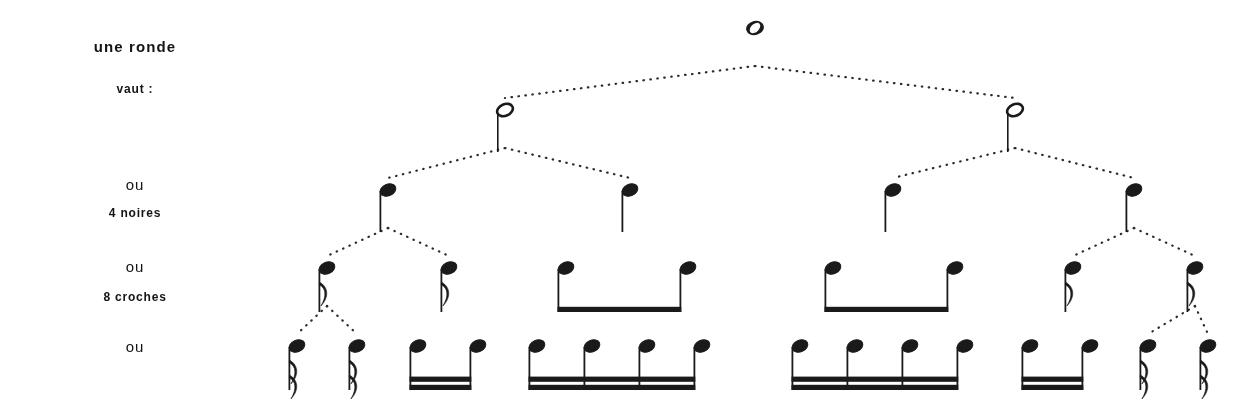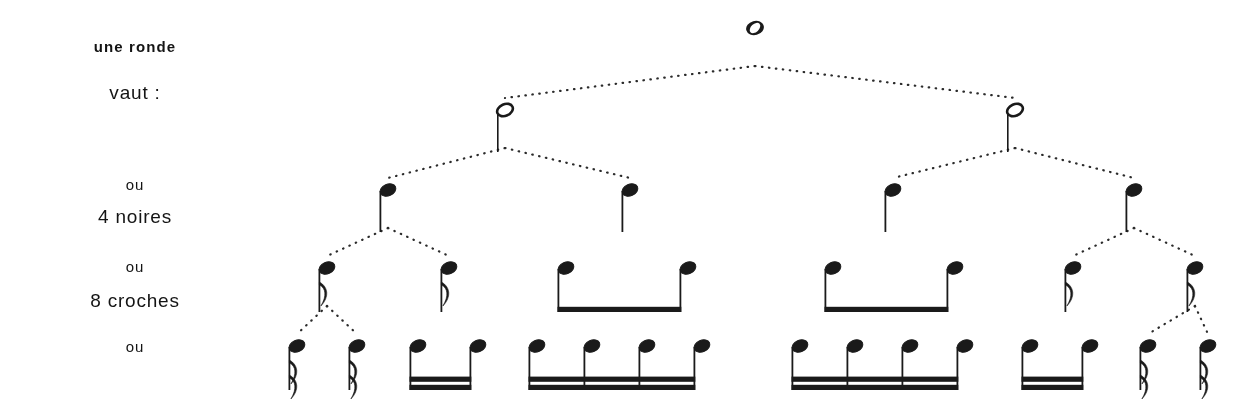--- a/index.html
+++ b/index.html
@@ -33,22 +33,22 @@
     color: #141414;
     letter-spacing: 0.8px;
     white-space: nowrap;
   }
   .legend-line.title {
     font-weight: bold;
     font-size: 15px;
     letter-spacing: 1.1px;
   }
   .legend-line.normal {
-    font-weight: normal;
-    font-size: 19px;
+    font-weight: bold;
+    font-size: 12px;
   }
   .legend-line.small {
     font-weight: normal;
     font-size: 15px;
   }
   #tree {
     position: absolute;
     left: 0;
     top: 0;
     width: 1235px;

